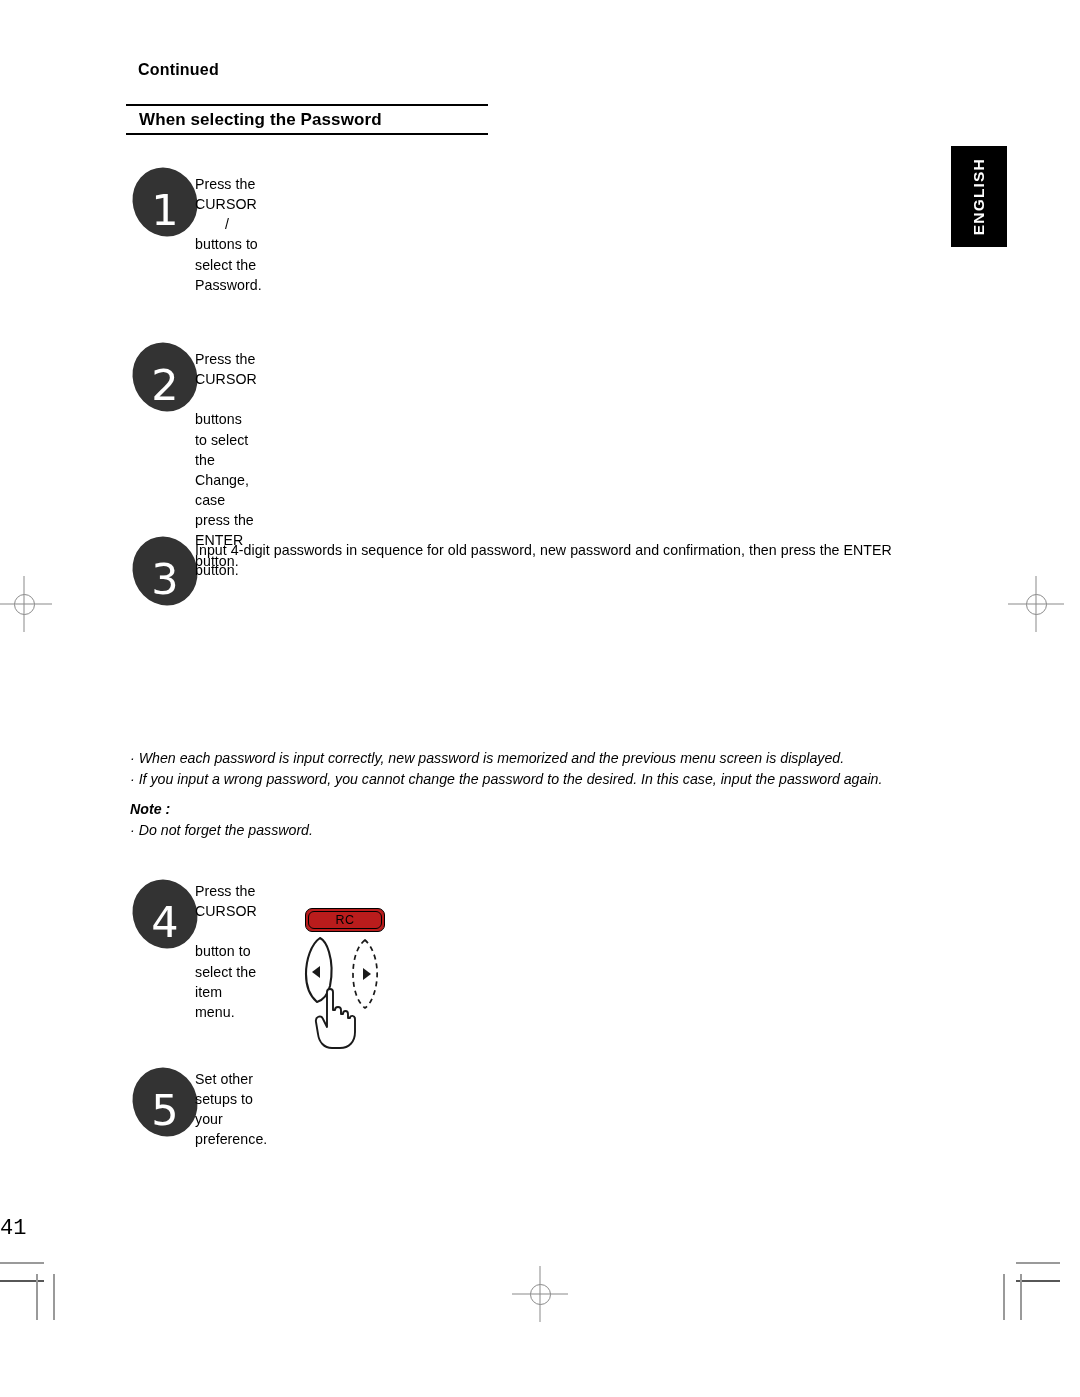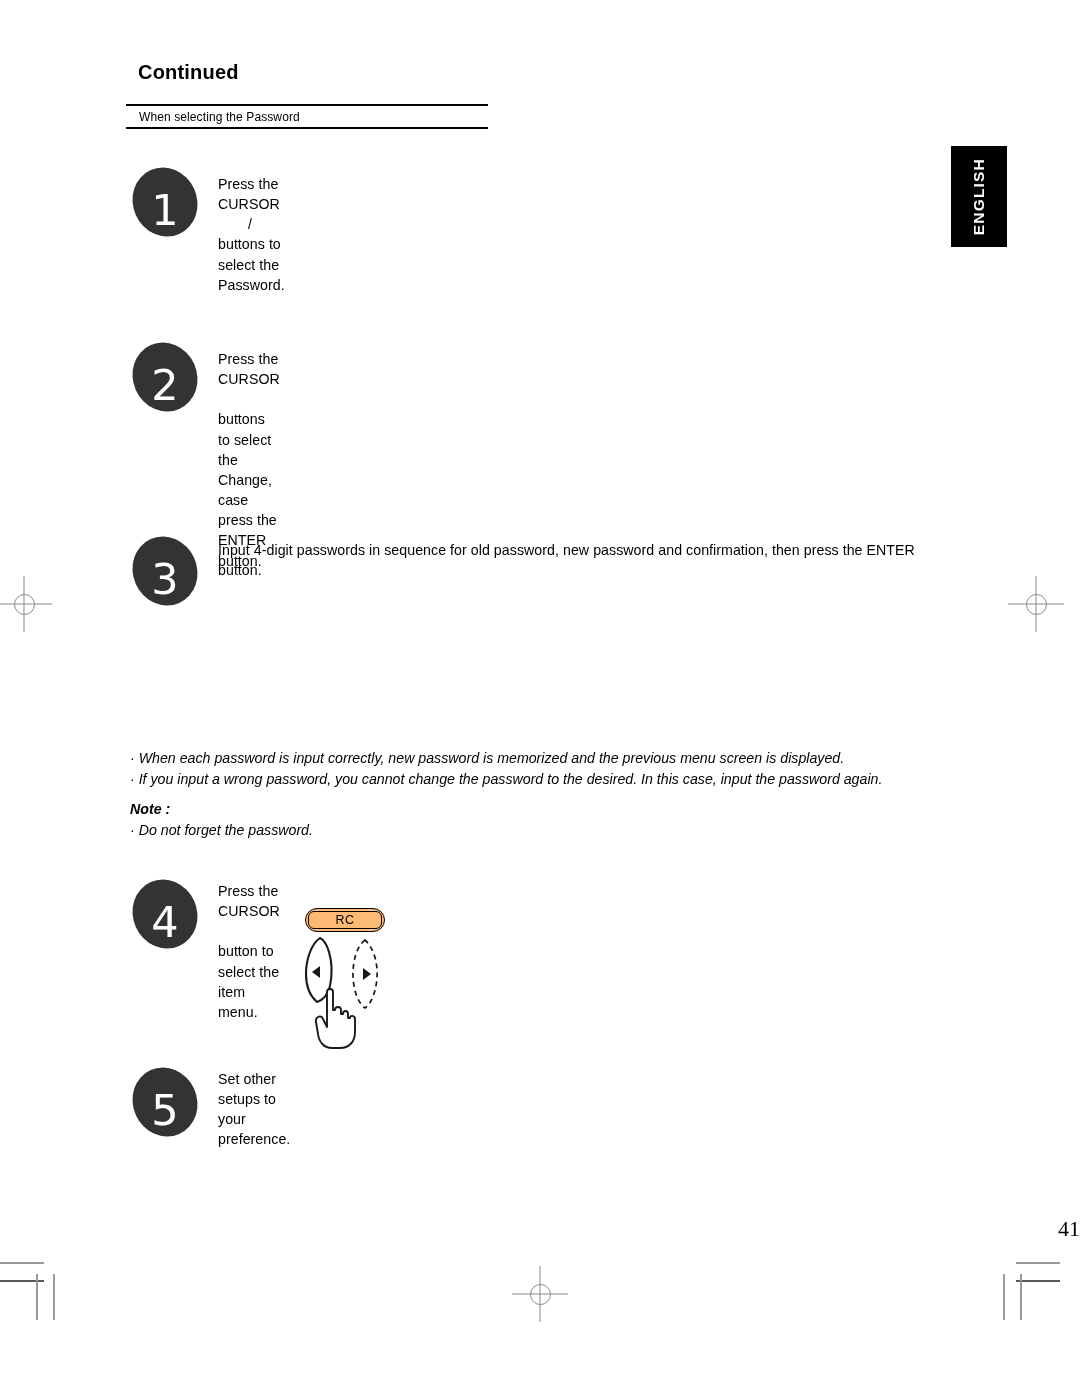--- a/index.html
+++ b/index.html
@@ -83,21 +83,21 @@
     font-size: 15.5px;
     font-weight: bold;
     letter-spacing: 1.2px;
   }
 
   
   .continued {
     position: absolute;
     left: 138px;
     top: 61px;
-    font-size: 20px;
+    font-size: 16px;
     font-weight: bold;
     letter-spacing: 0.2px;
   }
 
   .section-title-wrap {
     position: absolute;
     left: 126px;
     top: 104px;
     width: 362px;
   }
@@ -105,22 +105,22 @@
     height: 1.6px;
     background: #000;
     width: 100%;
   }
   .section-title-wrap .rule-bottom {
     height: 2.6px;
     background: #000;
     width: 100%;
   }
   .section-title-wrap .title-text {
-    font-size: 12px;
-    font-weight: normal;
+    font-size: 17px;
+    font-weight: bold;
     padding: 4px 0 3px 13px;
     letter-spacing: 0.1px;
   }
 
   
   .step {
     position: absolute;
   }
   .step-badge {
     position: absolute;
@@ -150,21 +150,21 @@
     justify-content: center;
     color: #ffffff;
     font-size: 43px;
     line-height: 1;
     padding-bottom: 9px;
     box-sizing: border-box;
     font-family: "DejaVu Sans", sans-serif;
   }
   .step-text {
     position: absolute;
-    left: 87px;
+    left: 64px;
     top: 11px;
     font-size: 14.2px;
     line-height: 1.42;
     letter-spacing: 0.05px;
     white-space: pre-wrap;
   }
   .gap-arrow-wide {
     display: inline-block;
     width: 30px;
   }
@@ -198,28 +198,28 @@
     width: 120px;
     height: 142px;
   }
   .rc-label {
     position: absolute;
     left: 10px;
     top: 0px;
     width: 80px;
     height: 24px;
     border: 1.3px solid #000;
-    border-radius: 12px;
+    border-radius: 7px;
     box-sizing: border-box;
     display: flex;
     align-items: center;
     justify-content: center;
     font-size: 12.5px;
     letter-spacing: 0.4px;
-    background: #fdba74;
+    background: #b91c1c;
   }
   .rc-label::after {
     content: "";
     position: absolute;
     left: 2px;
     top: 2px;
     right: 2px;
     bottom: 2px;
     border: 1px solid #000;
     border-radius: 6px;
@@ -230,23 +230,23 @@
     left: 0;
     top: 22px;
   }
 
   
   .page-number {
     position: absolute;
     left: 0;
     top: 1216px;
     width: 1080px;
-    text-align: right;
+    text-align: left;
     font-size: 22px;
-    font-family: Liberation Serif, serif;
+    font-family: Liberation Mono, monospace;
   }
 </style>
 </head>
 <body>
 
 <div class="page">
 
   <div class="reg-mark" style="left:-4px; top:576px;">
     <div class="v"></div>
     <div class="h"></div>

